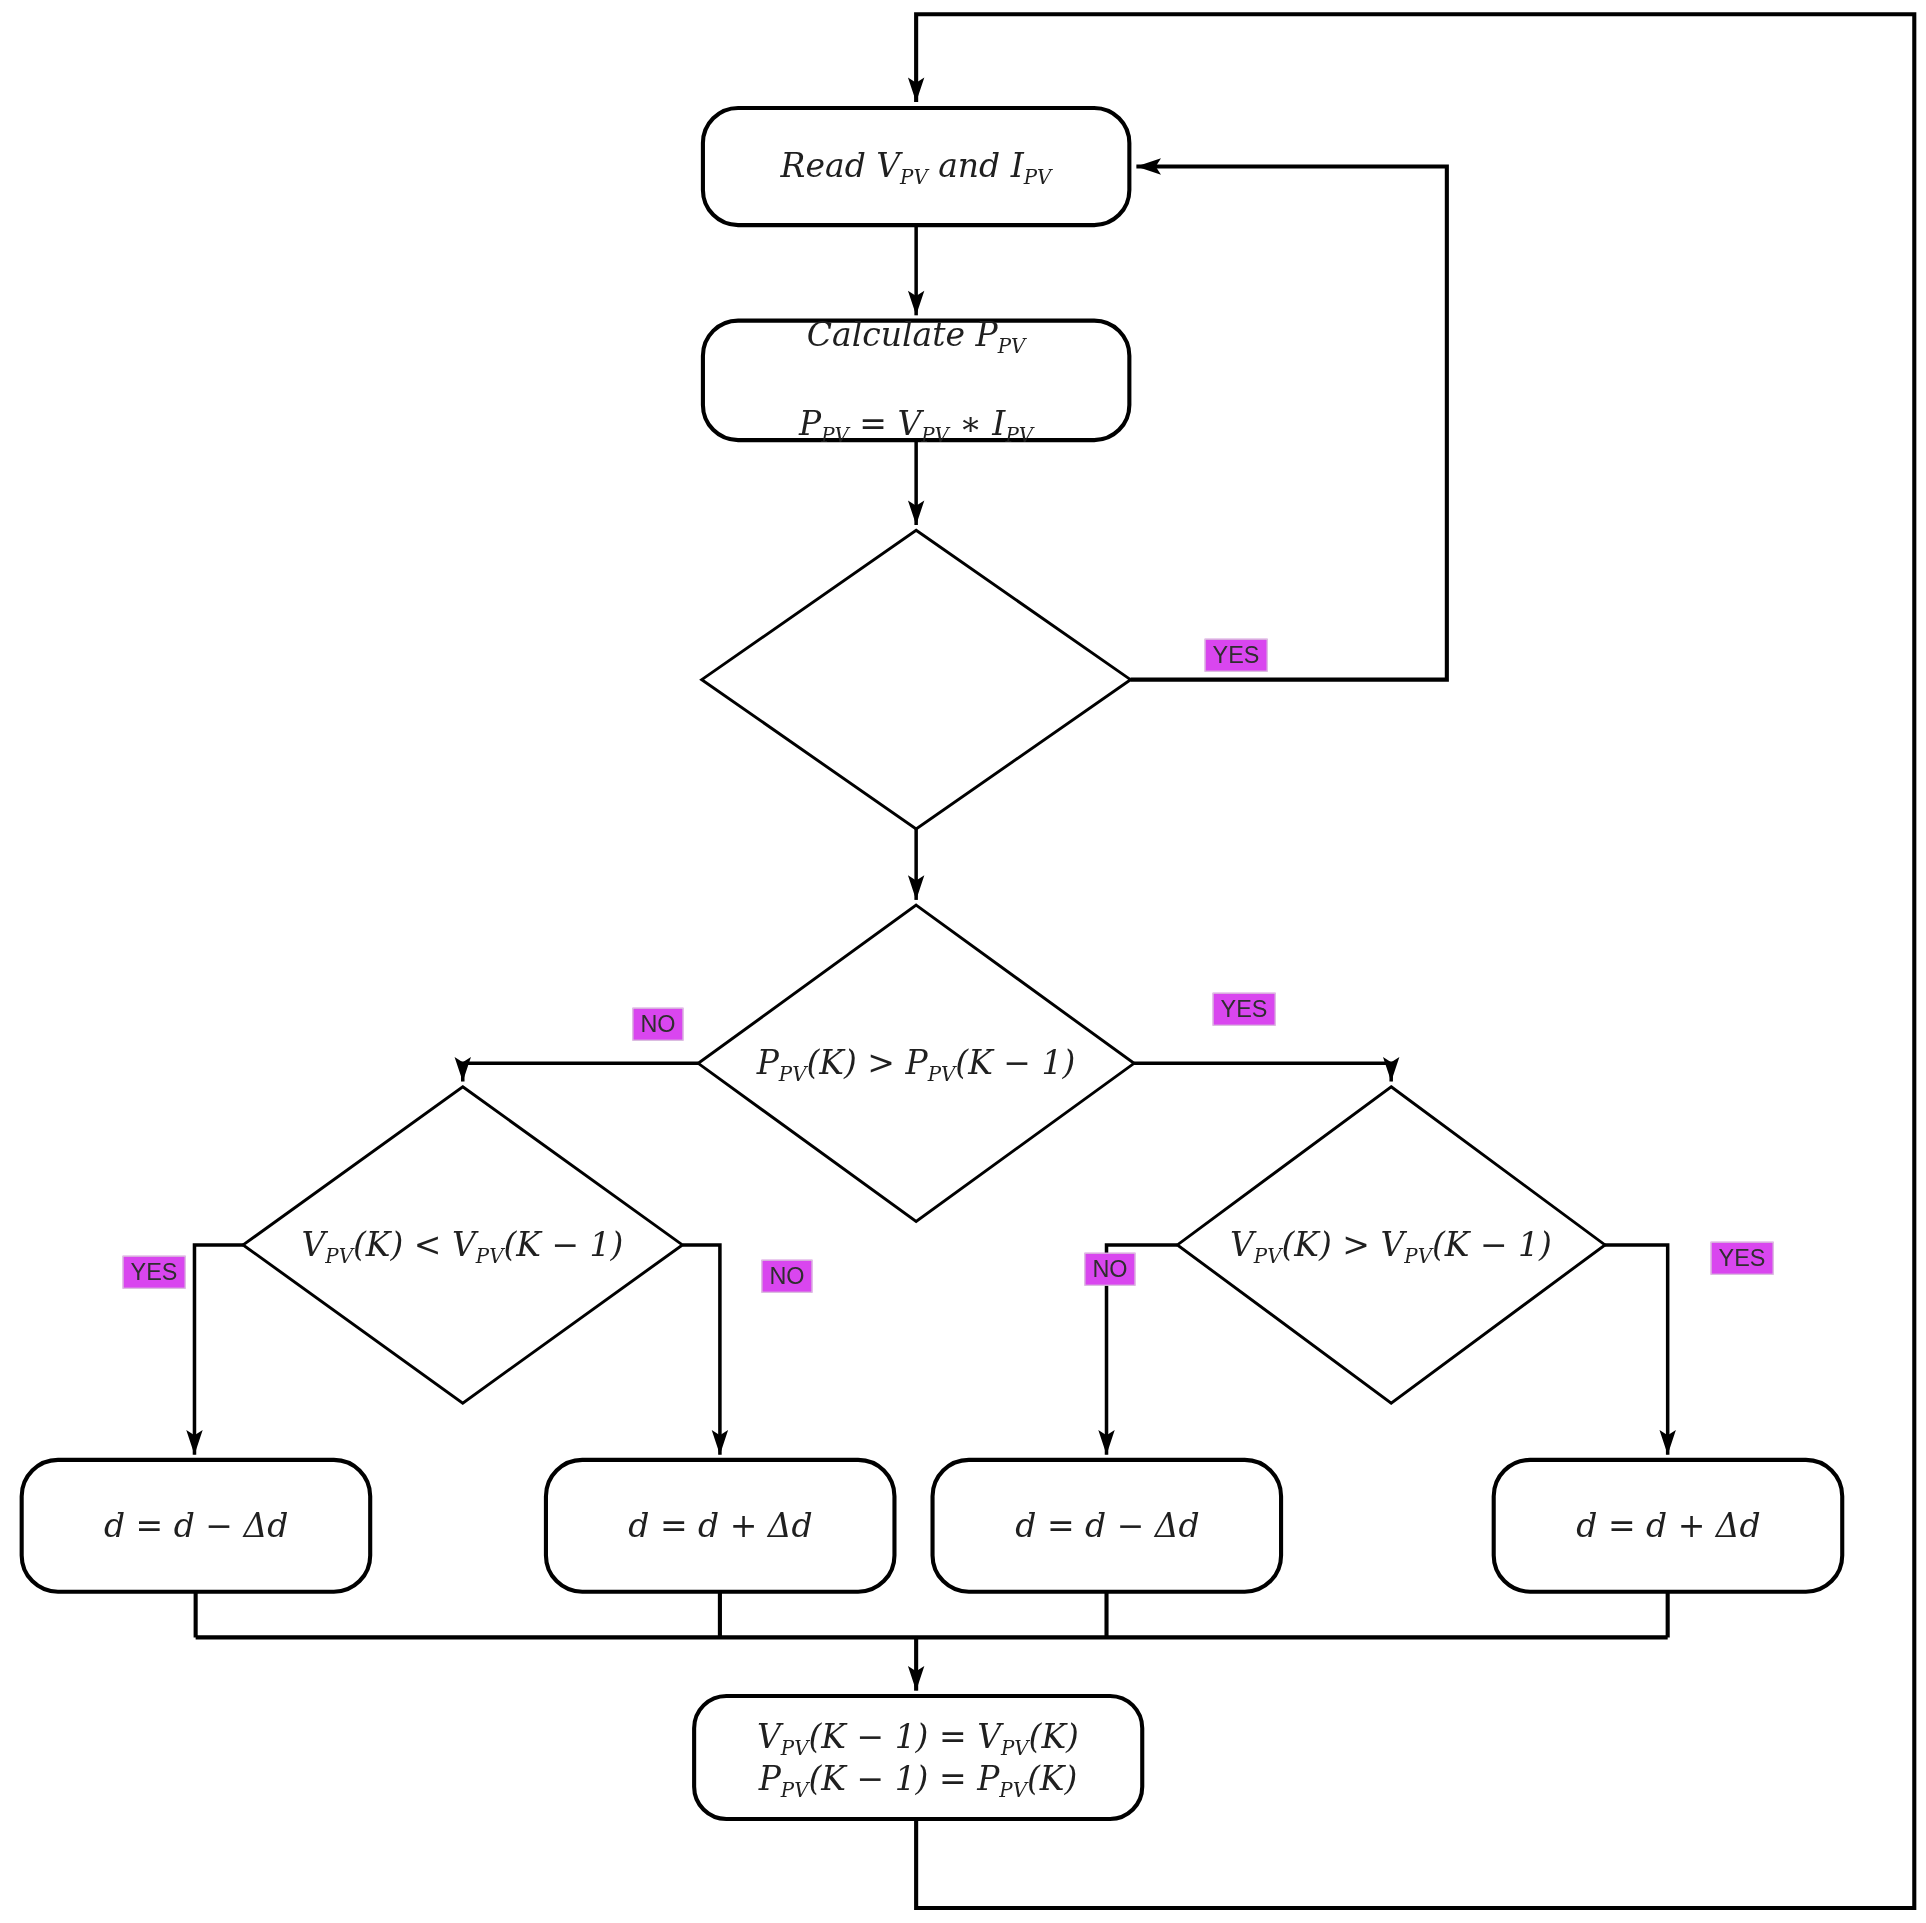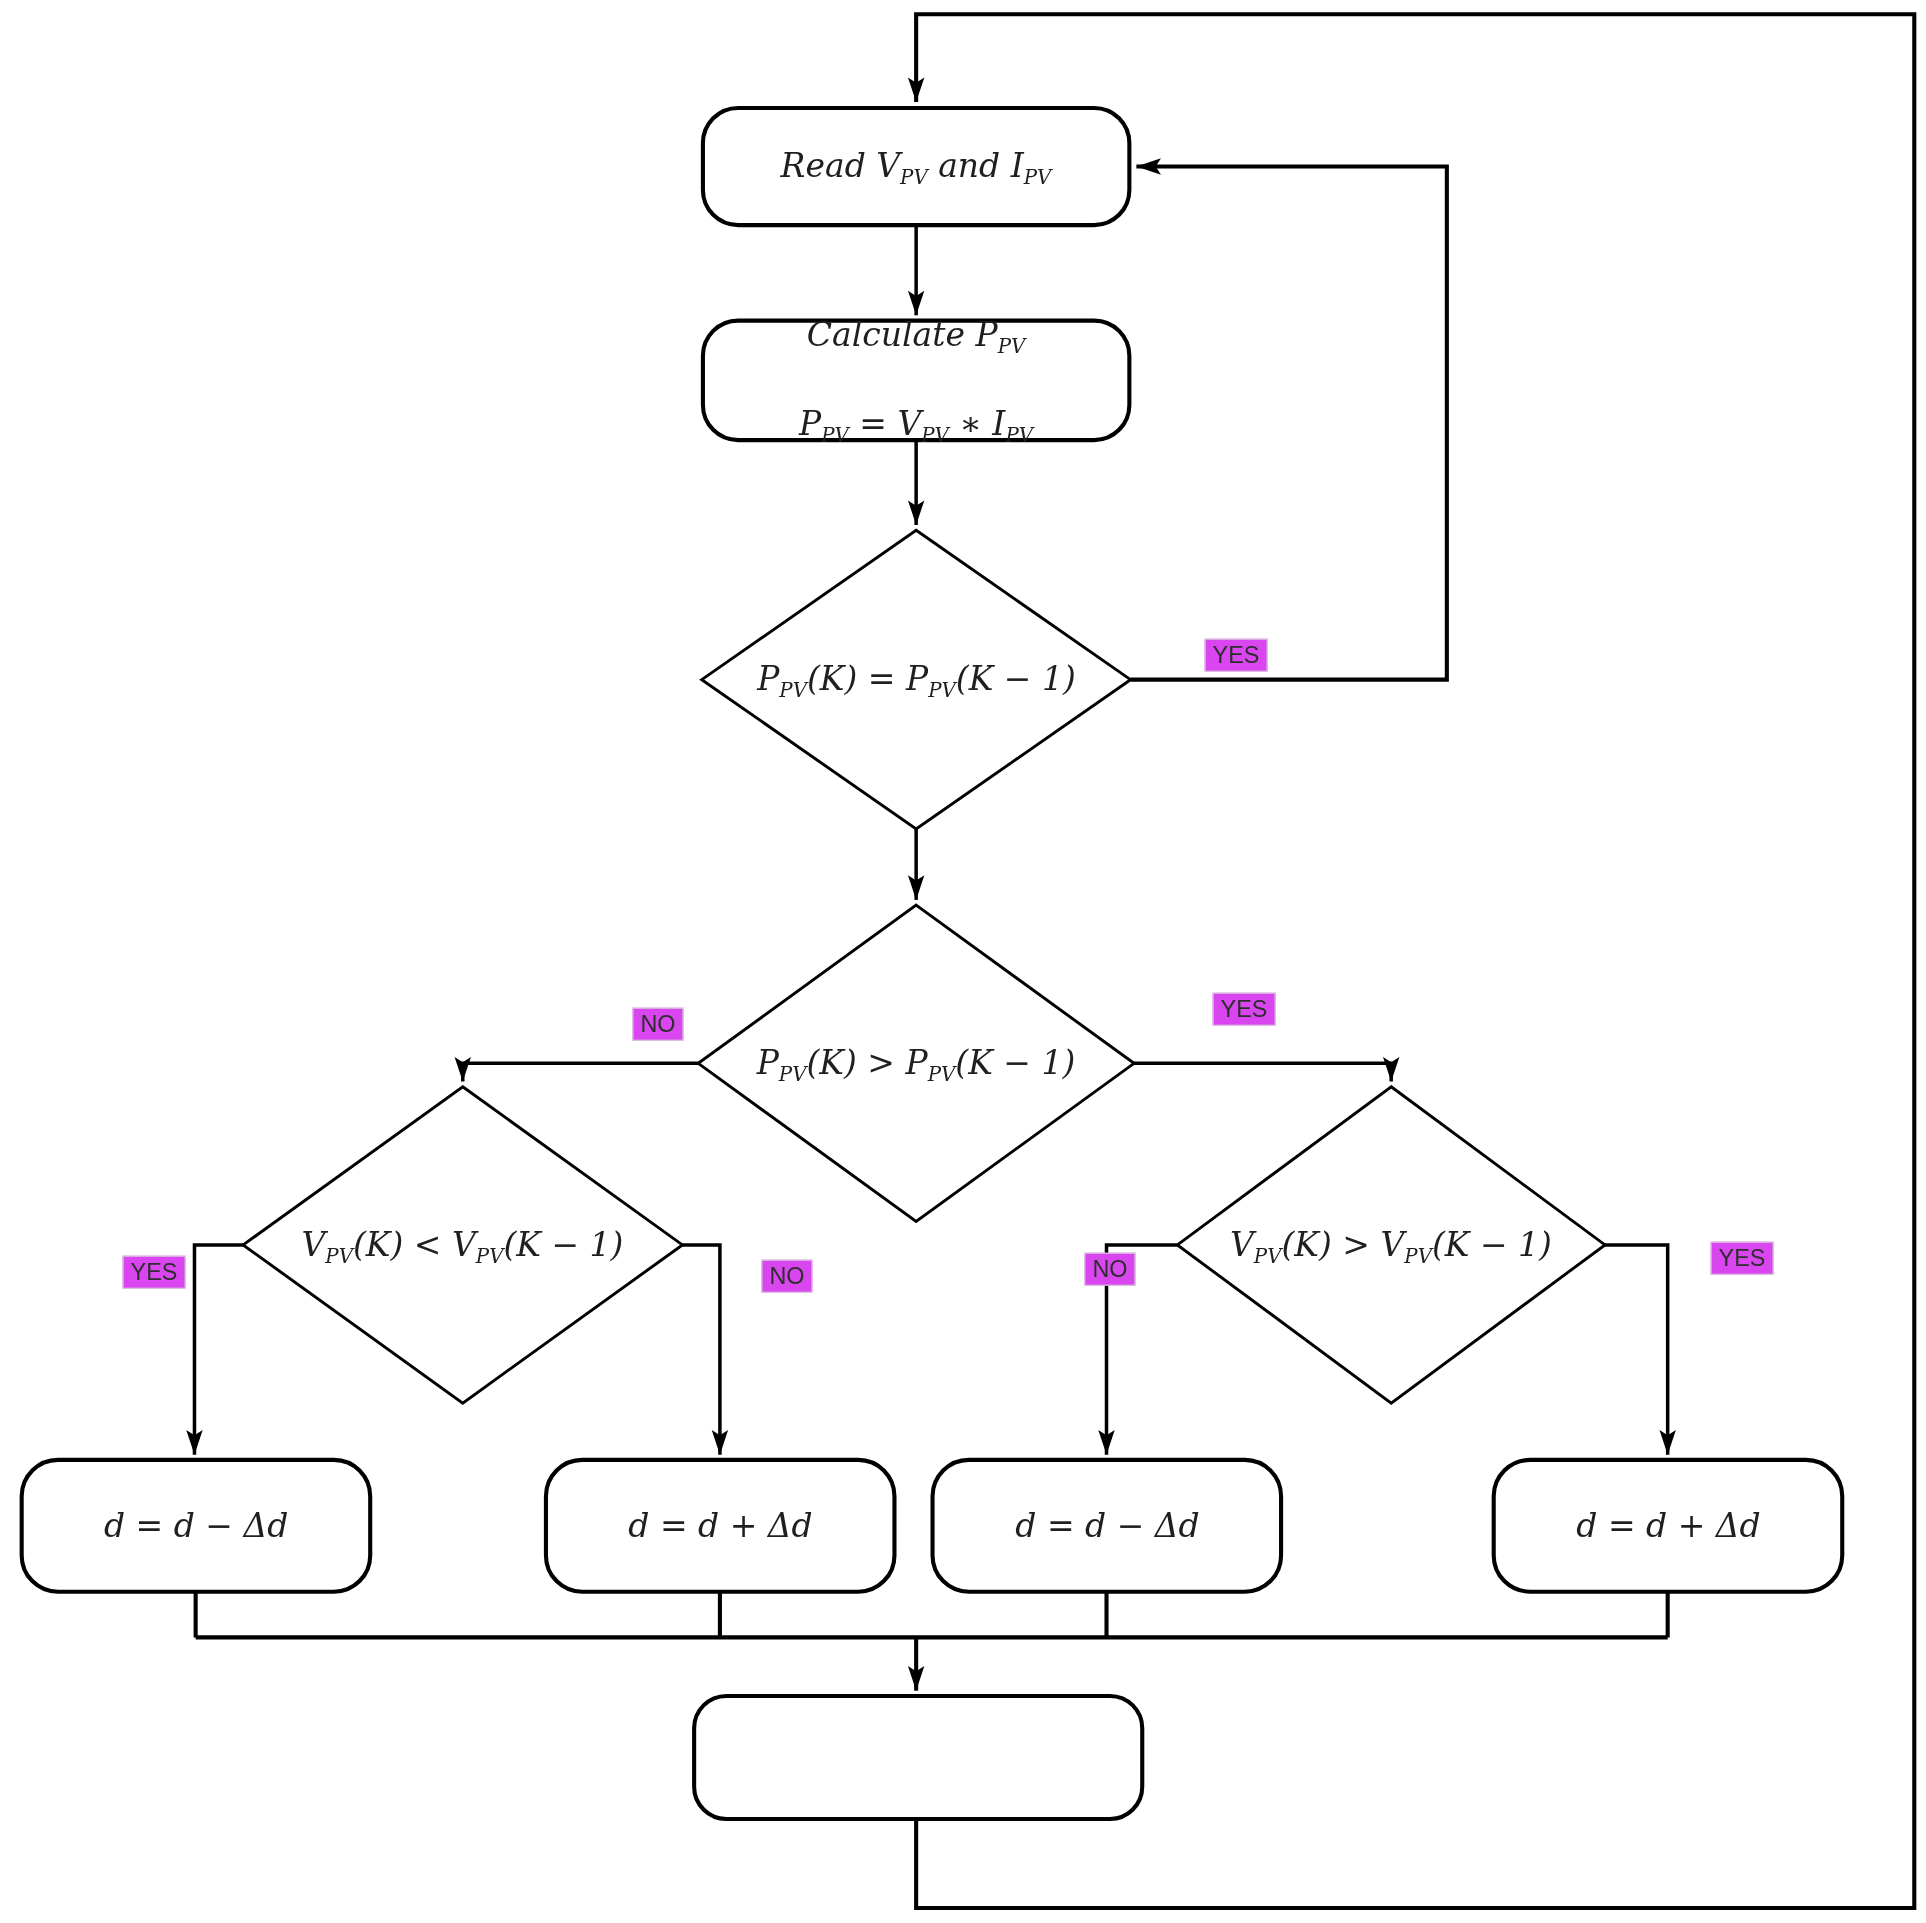--- a/index.html
+++ b/index.html
@@ -79,23 +79,20 @@
 
   <div class="node-label" style="left:703px;top:108px;width:426px;height:117px;">
       <div class="tline"><span>Read V</span><sub>PV</sub><span> and I</span><sub>PV</sub></div>
     </div>
 
   <div class="node-label" style="left:703px;top:320px;width:426px;height:120px;gap:44px;">
       <div class="tline"><span>Calculate P</span><sub>PV</sub></div>
       <div class="tline"><span>P</span><sub>PV</sub><span> = V</span><sub>PV</sub><span> ∗ I</span><sub>PV</sub></div>
     </div>
 
-  <div class="node-label" style="left:702px;top:530px;width:429px;height:299px;">
-      <div class="tline"><span>P</span><sub>PV</sub><span>(K) = P</span><sub>PV</sub><span>(K − 1)</span></div>
-    </div>
 
   <div class="node-label" style="left:698px;top:905px;width:436px;height:316px;">
       <div class="tline"><span>P</span><sub>PV</sub><span>(K) &gt; P</span><sub>PV</sub><span>(K − 1)</span></div>
     </div>
 
   <div class="node-label" style="left:243px;top:1087px;width:439px;height:316px;">
       <div class="tline"><span>V</span><sub>PV</sub><span>(K) &lt; V</span><sub>PV</sub><span>(K − 1)</span></div>
     </div>
 
   <div class="node-label" style="left:1177px;top:1087px;width:428px;height:316px;font-style:italic;">
@@ -111,20 +108,24 @@
     </div>
 
   <div class="node-label" style="left:933px;top:1460px;width:349px;height:132px;">
       <div class="tline"><span>d = d − Δd</span></div>
     </div>
 
   <div class="node-label" style="left:1494px;top:1460px;width:349px;height:132px;">
       <div class="tline"><span>d = d + Δd</span></div>
     </div>
 
+  <div class="node-label" style="left:694px;top:1696px;width:448px;height:123px;line-height:1.25;">
+      <div class="tline"><span>V</span><sub>PV</sub><span>(K − 1) = V</span><sub>PV</sub><span>(K)</span></div>
+      <div class="tline"><span>P</span><sub>PV</sub><span>(K − 1) = P</span><sub>PV</sub><span>(K)</span></div>
+    </div>
 
   <div class="edge-label" style="left:1208px;top:655px;">YES</div>
   <div class="edge-label" style="left:630px;top:1024px;">NO</div>
   <div class="edge-label" style="left:1216px;top:1009px;">YES</div>
   <div class="edge-label" style="left:126px;top:1272px;">YES</div>
   <div class="edge-label" style="left:759px;top:1276px;">NO</div>
   <div class="edge-label" style="left:1082px;top:1269px;">NO</div>
   <div class="edge-label" style="left:1714px;top:1258px;">YES</div>
 
 </div>

